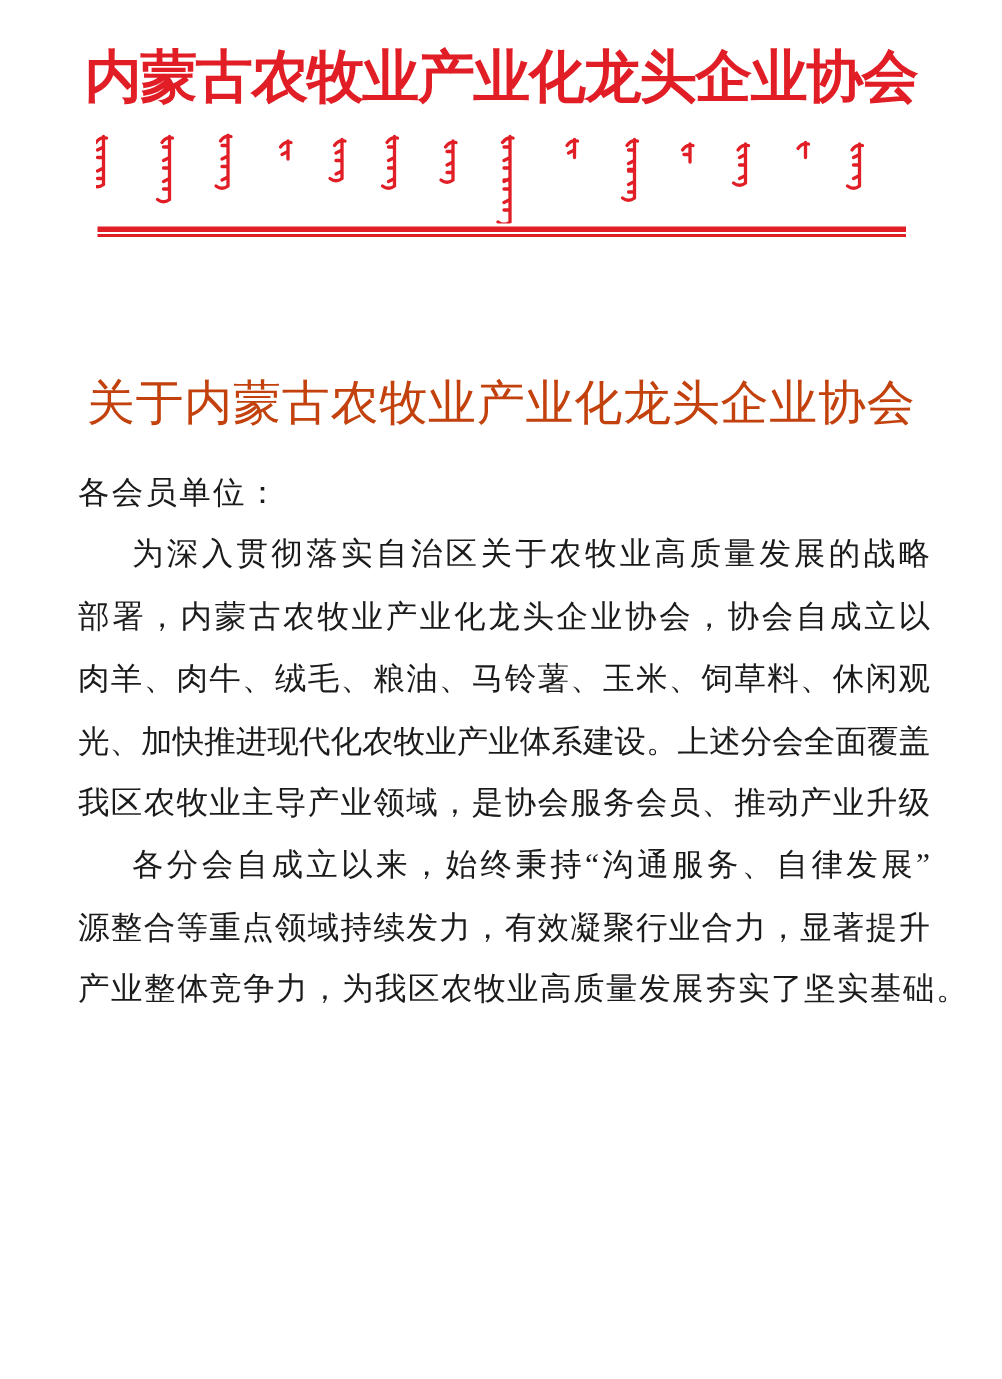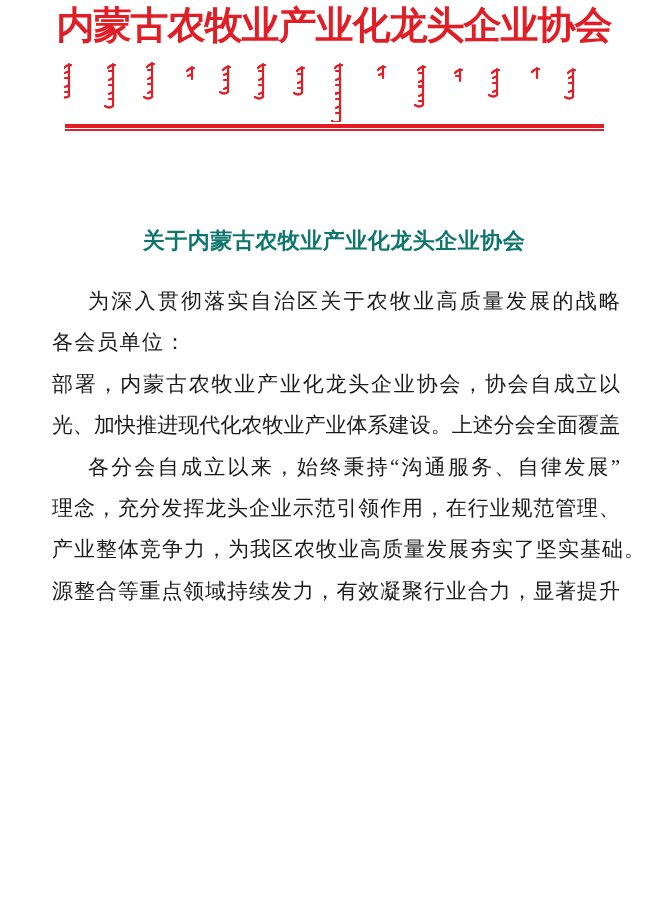--- a/index.html
+++ b/index.html
@@ -8,20 +8,21 @@
     position: relative;
     width: 668px;
     height: 919px;
     background: #ffffff;
     overflow: hidden;
     font-family: "Liberation Serif", "DejaVu Serif", serif;
     color: #1b1b1b;
   }
   
   .org-name {
+    margin-top: 27px;
     text-align: center;
     font-size: 38px;
     line-height: 50px;
     font-weight: bold;
     letter-spacing: -1px;
     color: #e11e26;
     white-space: nowrap;
   }
   .mongolian-band {
     display: block;
@@ -35,24 +36,24 @@
     margin: 2px auto 0 auto;
     background: linear-gradient(to bottom,
       #e11e26 0px, #e11e26 4px,
       #ffffff 4px, #ffffff 5px,
       #e11e26 5px, #e11e26 7px);
   }
   
   .doc-title {
     margin-top: 81px;
     text-align: center;
-    font-weight: bold;
-    font-size: 22px;
+    font-weight: normal;
+    font-size: 32px;
     line-height: 58px;
-    color: #0f766e;
+    color: #c2410c;
     letter-spacing: 0.5px;
     white-space: nowrap;
   }
   
   .doc-body {
     margin: 11px 48px 0 52px;
     width: 568px;
     font-size: 21px;
     line-height: 41.4px;
     color: #1b1b1b;
@@ -91,25 +92,26 @@
       <path d="M 504 11 Q 507 7 511 8 M 509 7 V 35 M 509 14 l -4 2 M 509 21 h -4 M 509 28 l -4 2 M 509 35 q -4 3 -8 0" fill="none" stroke="#e11e26" stroke-width="2.2" stroke-linecap="round"></path>
     </svg>
 
   <div class="red-rule"></div>
 
   <div class="doc-title">
     <div>关于内蒙古农牧业产业化龙头企业协会</div>
   </div>
 
   <div class="doc-body">
+    <div class="bline salutation">各会员单位：</div>
+
     <div class="bline first">为深入贯彻落实自治区关于农牧业高质量发展的战略</div>
-
-    <div class="bline salutation">各会员单位：</div>
     <div class="bline">部署，内蒙古农牧业产业化龙头企业协会，协会自成立以</div>
+    <div class="bline">肉羊、肉牛、绒毛、粮油、马铃薯、玉米、饲草料、休闲观</div>
     <div class="bline">光、加快推进现代化农牧业产业体系建设。上述分会全面覆盖</div>
+    <div class="bline">我区农牧业主导产业领域，是协会服务会员、推动产业升级</div>
 
     <div class="bline first">各分会自成立以来，始终秉持“沟通服务、自律发展”</div>
-    <div class="bline">理念，充分发挥龙头企业示范引领作用，在行业规范管理、</div>
+    <div class="bline">源整合等重点领域持续发力，有效凝聚行业合力，显著提升</div>
     <div class="bline last">产业整体竞争力，为我区农牧业高质量发展夯实了坚实基础。</div>
-    <div class="bline">源整合等重点领域持续发力，有效凝聚行业合力，显著提升</div>
   </div>
 
 </div>
 
 </body></html>

